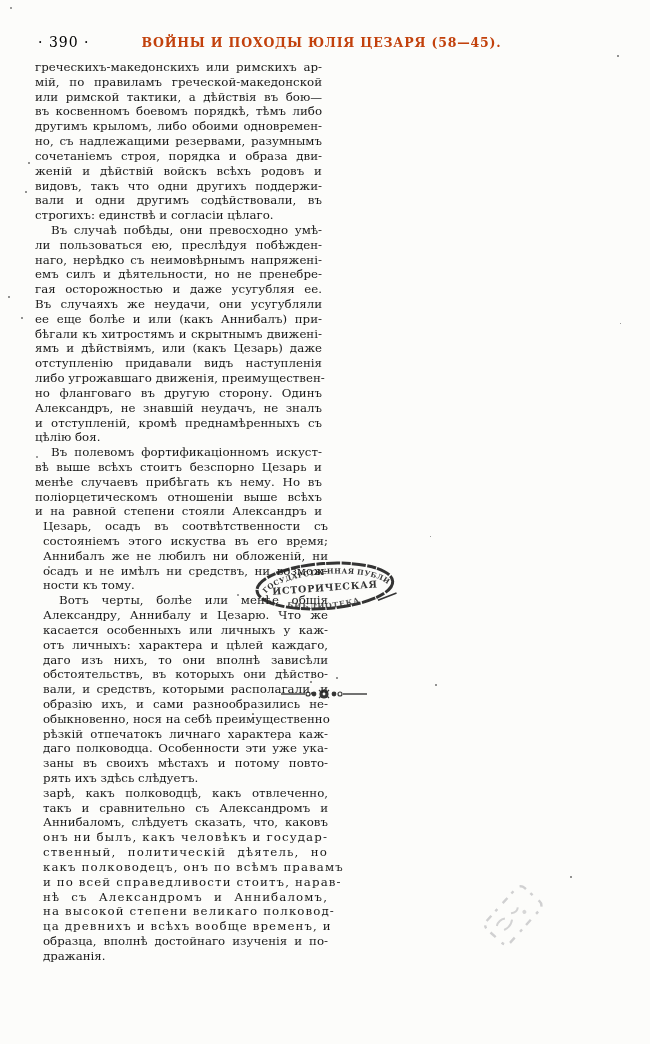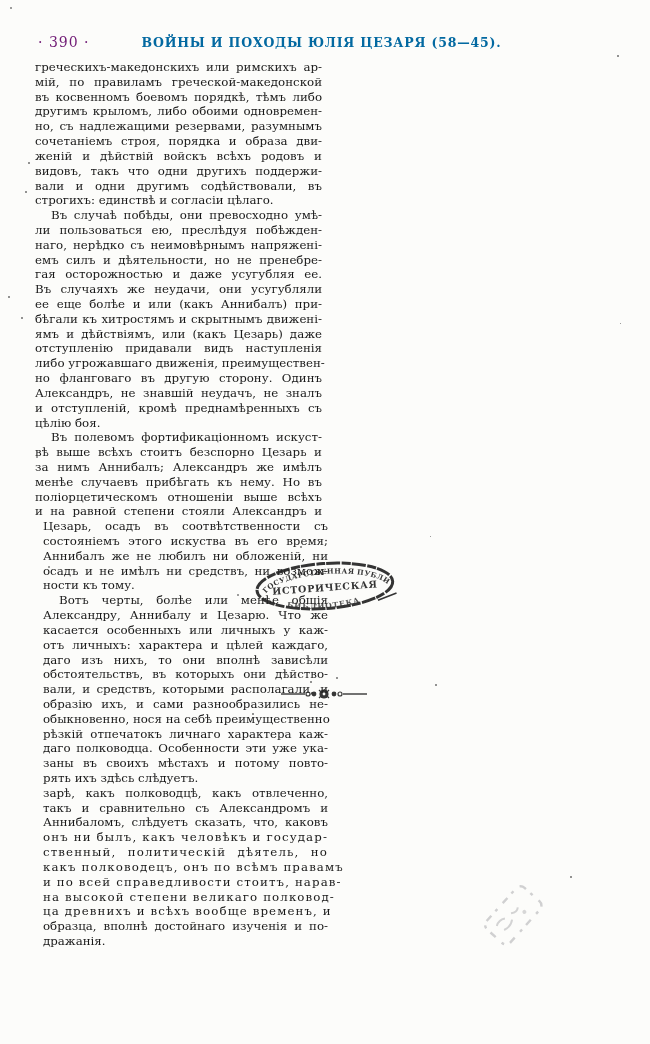--- a/index.html
+++ b/index.html
@@ -8,26 +8,26 @@
     width:650px;height:1044px;
     background:#fcfcfa;
     font-family:"DejaVu Serif", serif;
     color:#1c1c1c;
     overflow:hidden;
   }
   
   .header{position:absolute;top:32px;left:35px;right:34px;height:22px;}
   .page-number{
     position:absolute;left:3px;top:2px;
-    font-size:14px;letter-spacing:1px;color:#701a75;
+    font-size:14px;letter-spacing:1px;color:#000000;
   }
   .header-title{
     position:absolute;left:0;right:8px;top:3px;
     text-align:center;font-size:12.5px;font-weight:700;
-    letter-spacing:0.8px;color:#0369a1;
+    letter-spacing:0.8px;color:#c2410c;
   }
   
   .columns{
     position:absolute;top:60px;left:35px;right:34px;
     display:flex;align-items:flex-start;flex-direction:column;
   }
   .column{width:287px;}
   .column.right{width:285px;margin-left:8px;}
   .col-rule{
     width:1px;align-self:stretch;
@@ -63,20 +63,21 @@
   <div class="header">
     <span class="page-number">· 390 ·</span>
     <div class="header-title">ВОЙНЫ И ПОХОДЫ ЮЛІЯ ЦЕЗАРЯ (58—45).</div>
   </div>
 
   <div class="columns">
     <div class="column left" id="col-left">
         <div class="para">
           <div class="line">греческихъ-македонскихъ или римскихъ ар-</div>
           <div class="line">мій, по правиламъ греческой-македонской</div>
+          <div class="line">или римской тактики, а дѣйствія въ бою—</div>
           <div class="line">въ косвенномъ боевомъ порядкѣ, тѣмъ либо</div>
           <div class="line">другимъ крыломъ, либо обоими одновремен-</div>
           <div class="line">но, съ надлежащими резервами, разумнымъ</div>
           <div class="line">сочетаніемъ строя, порядка и образа дви-</div>
           <div class="line">женій и дѣйствій войскъ всѣхъ родовъ и</div>
           <div class="line">видовъ, такъ что одни другихъ поддержи-</div>
           <div class="line">вали и одни другимъ содѣйствовали, въ</div>
           <div class="line flush">строгихъ: единствѣ и согласіи цѣлаго.</div>
         </div>
         <div class="para">
@@ -92,21 +93,20 @@
           <div class="line">отступленію придавали видъ наступленія</div>
           <div class="line">либо угрожавшаго движенія, преимуществен-</div>
           <div class="line">но фланговаго въ другую сторону. Одинъ</div>
           <div class="line">Александръ, не знавшій неудачъ, не зналъ</div>
           <div class="line">и отступленій, кромѣ преднамѣренныхъ съ</div>
           <div class="line flush">цѣлію боя.</div>
         </div>
         <div class="para">
           <div class="line indent">Въ полевомъ фортификаціонномъ искуст-</div>
           <div class="line">вѣ выше всѣхъ стоитъ безспорно Цезарь и</div>
-          <div class="line">за нимъ Аннибалъ; Александръ же имѣлъ</div>
           <div class="line">менѣе случаевъ прибѣгать къ нему. Но въ</div>
           <div class="line">поліорцетическомъ отношеніи выше всѣхъ</div>
           <div class="line">и на равной степени стояли Александръ и</div>
         </div>
       </div>
     <div class="col-rule"></div>
     <div class="column right" id="col-right">
         <div class="para">
           <div class="line">Цезарь, осадъ въ соотвѣтственности съ</div>
           <div class="line">состояніемъ этого искуства въ его время;</div>
@@ -130,20 +130,21 @@
           <div class="line flush">рять ихъ здѣсь слѣдуетъ.</div>
         </div>
         <div class="para">
           <div class="line">зарѣ, какъ полководцѣ, какъ отвлеченно,</div>
           <div class="line">такъ и сравнительно съ Александромъ и</div>
           <div class="line">Аннибаломъ, слѣдуетъ сказать, что, каковъ</div>
           <div class="line sp">онъ ни былъ, какъ человѣкъ и государ-</div>
           <div class="line sp">ственный, политическій дѣятель, но</div>
           <div class="line sp">какъ полководецъ, онъ по всѣмъ правамъ</div>
           <div class="line sp">и по всей справедливости стоитъ, нарав-</div>
+          <div class="line sp">нѣ съ Александромъ и Аннибаломъ,</div>
           <div class="line sp">на высокой степени великаго полковод-</div>
           <div class="line sp">ца древнихъ и всѣхъ вообще временъ, и</div>
           <div class="line">образца, вполнѣ достойнаго изученія и по-</div>
           <div class="line flush">дражанія.</div>
         </div>
       </div>
   </div>
 
   <svg class="stamp" width="150" height="62" viewBox="0 0 150 62">
     <defs>

